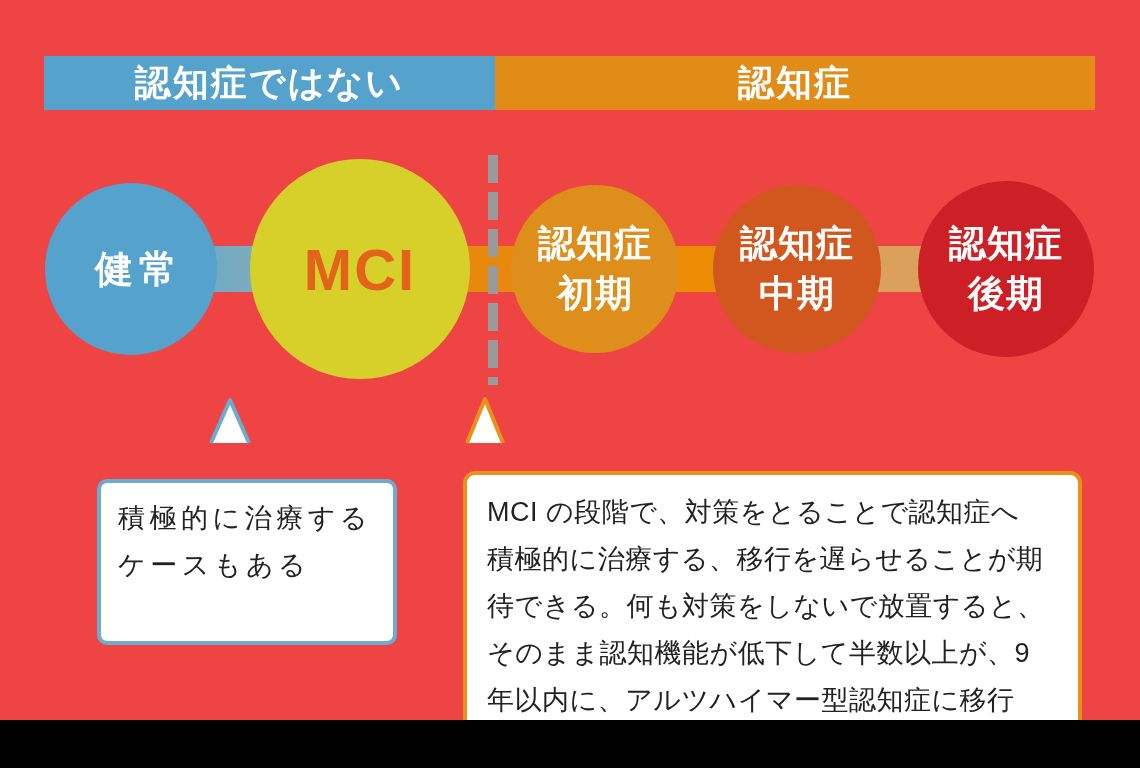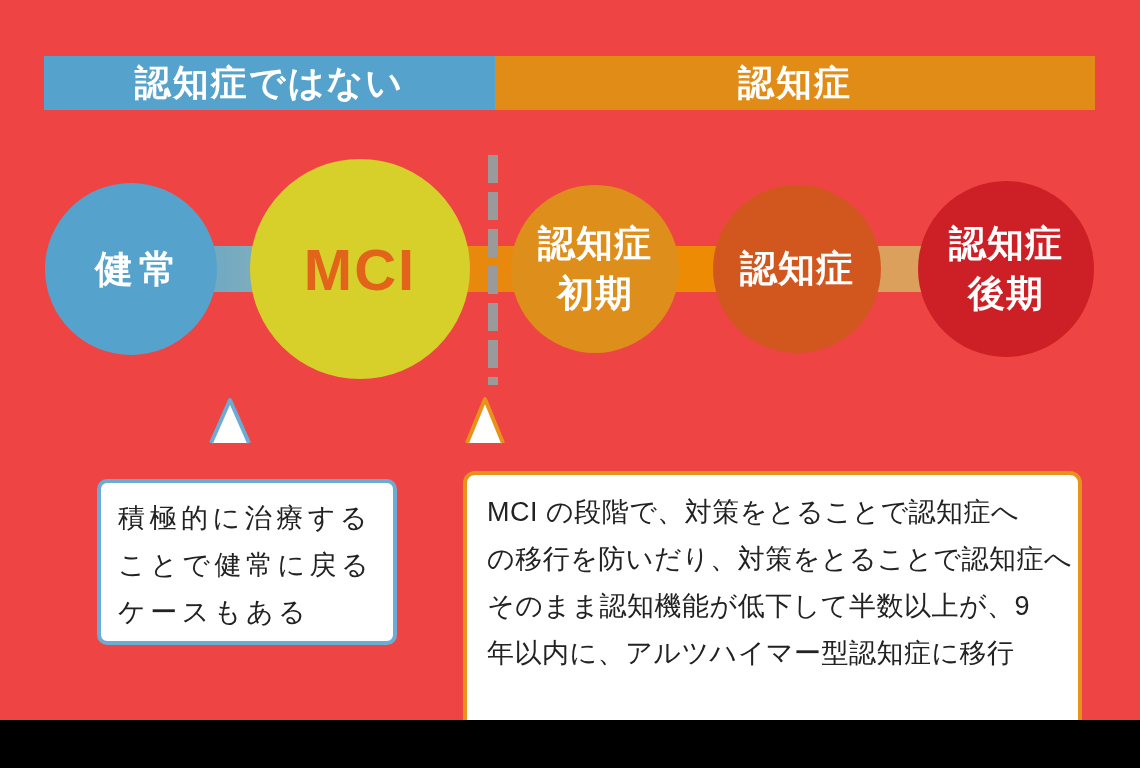--- a/index.html
+++ b/index.html
@@ -67,38 +67,39 @@
   </div>
   <div class="circle mci">
     <span>MCI</span>
   </div>
   <div class="circle shoki">
     <span>認知症</span>
     <span>初期</span>
   </div>
   <div class="circle chuki">
     <span>認知症</span>
+    <span>中期</span>
   </div>
   <div class="circle koki">
     <span>認知症</span>
     <span>後期</span>
   </div>
 
   <div class="bubble bubble-left">
     <div class="line">積極的に治療する</div>
-    <div class="line">ことで健常に戻る</div>
     <div class="line">ケースもある</div>
   </div>
   <svg class="pointer ptr-left" width="46" height="48" viewBox="0 0 46 48">
     <path d="M3,47 L22,4 L41,47" fill="#ffffff" stroke="#6babd4" stroke-width="4" stroke-linejoin="round"></path>
   </svg>
 
   <div class="bubble bubble-right">
     <div class="line">MCI の段階で、対策をとることで認知症へ</div>
-    <div class="line">の移行を防いだり、対策をとることで認知症へ</div>
+    <div class="line">積極的に治療する、移行を遅らせることが期</div>
+    <div class="line">待できる。何も対策をしないで放置すると、</div>
     <div class="line">そのまま認知機能が低下して半数以上が、9</div>
     <div class="line">年以内に、アルツハイマー型認知症に移行</div>
   </div>
   <svg class="pointer ptr-right" width="44" height="50" viewBox="0 0 44 50">
     <path d="M3,49 L21,5 L39,49" fill="#ffffff" stroke="#e8921a" stroke-width="4" stroke-linejoin="round"></path>
   </svg>
 
 </div>
 
 </body></html>

